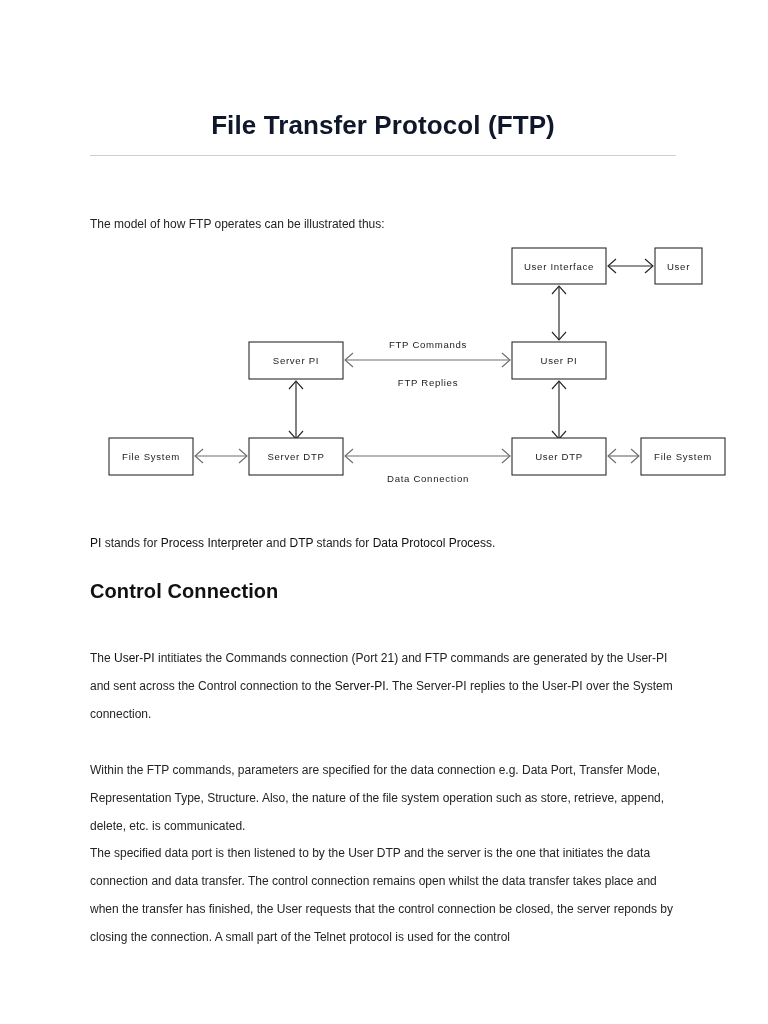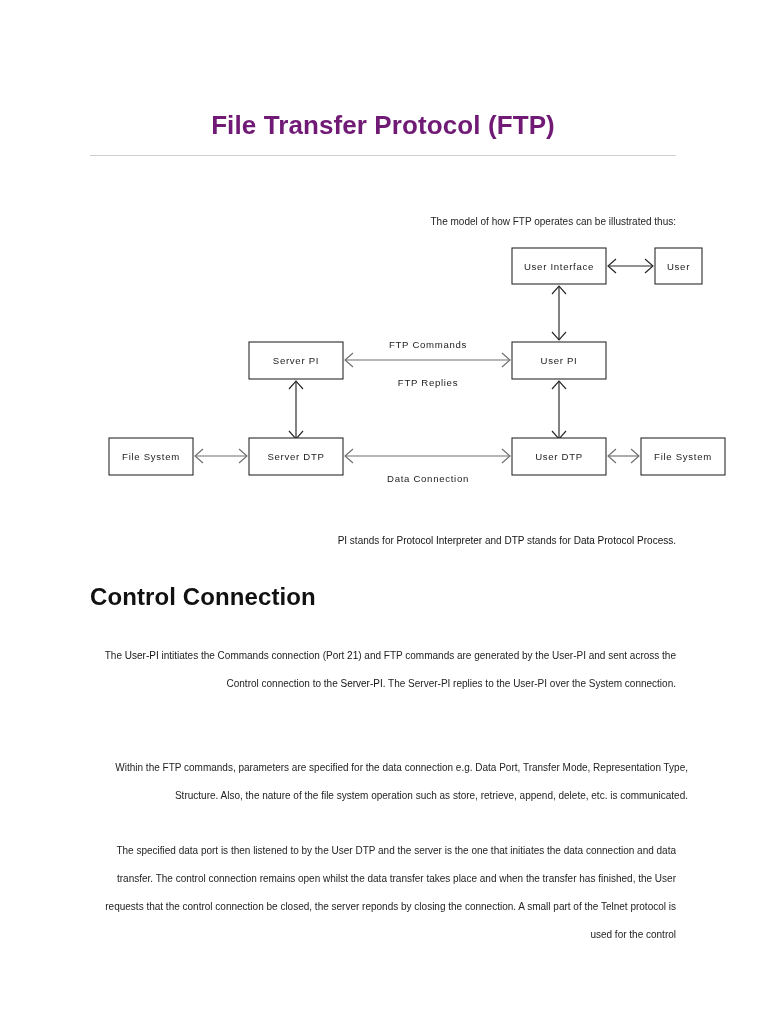--- a/index.html
+++ b/index.html
@@ -27,62 +27,62 @@
   
   .doc-title {
     position: absolute;
     left: 90px;
     top: 94px;
     width: 586px;
     text-align: center;
     font-size: 26px;
     font-weight: bold;
     letter-spacing: 0.1px;
-    color: #701a75;
+    color: #0f172a;
     line-height: 1.15;
   }
 
   .title-rule {
     position: absolute;
     left: 90px;
     top: 155px;
     width: 586px;
     height: 1px;
     background: #cfcfcf;
   }
 
   
   .para {
     position: absolute;
     left: 90px;
     width: 586px;
-    font-size: 10px;
+    font-size: 12px;
     line-height: 28px;
     color: #242424;
-    text-align: right;
+    text-align: left;
   }
   .para b { font-weight: normal; color: #111; }
 
   .intro { top: 198px; }
 
   .legend-line { top: 517px; }
 
   .section-heading {
     position: absolute;
     left: 90px;
     top: 563px;
     width: 586px;
-    font-size: 24px;
+    font-size: 20px;
     font-weight: bold;
     color: #111111;
     letter-spacing: 0.1px;
   }
 
   .p1 { top: 632px; }
-  .p2 { top: 744px; margin-left: 12px; }
+  .p2 { top: 744px; }
   .p3 { top: 827px; }
 
   
   .diagram {
     position: absolute;
     left: 102px;
     top: 235px;
     width: 630px;
     height: 260px;
   }
@@ -216,21 +216,21 @@
 
       <g>
         <line class="conn" x1="506" y1="221" x2="537" y2="221"></line>
         <polyline class="head" points="514,214 506,221 514,228"></polyline>
         <polyline class="head" points="529,214 537,221 529,228"></polyline>
       </g>
 
     </svg>
   </div>
 
-  <p class="para legend-line"><b>PI</b><span> stands for </span><b>Protocol Interpreter</b><span> and </span><b>DTP</b><span> stands for </span><b>Data Protocol Process</b><span>.</span></p>
+  <p class="para legend-line"><b>PI</b><span> stands for </span><b>Process Interpreter</b><span> and </span><b>DTP</b><span> stands for </span><b>Data Protocol Process</b><span>.</span></p>
 
   <h2 class="section-heading">Control Connection</h2>
 
   <p class="para p1"><span>The </span><b>User-PI</b><span> intitiates the Commands connection (Port </span><b>21</b><span>) and FTP commands are generated by the User-PI and sent across the Control connection to the </span><b>Server-PI</b><span>. The Server-PI replies to the User-PI over the System connection.</span></p>
 
   <p class="para p2">Within the FTP commands, parameters are specified for the data connection e.g. Data Port, Transfer Mode, Representation Type, Structure. Also, the nature of the file system operation such as store, retrieve, append, delete, etc. is communicated.</p>
 
   <p class="para p3">The specified data port is then listened to by the User DTP and the server is the one that initiates the data connection and data transfer. The control connection remains open whilst the data transfer takes place and when the transfer has finished, the User requests that the control connection be closed, the server reponds by closing the connection. A small part of the Telnet protocol is used for the control</p>
 
 </div>

